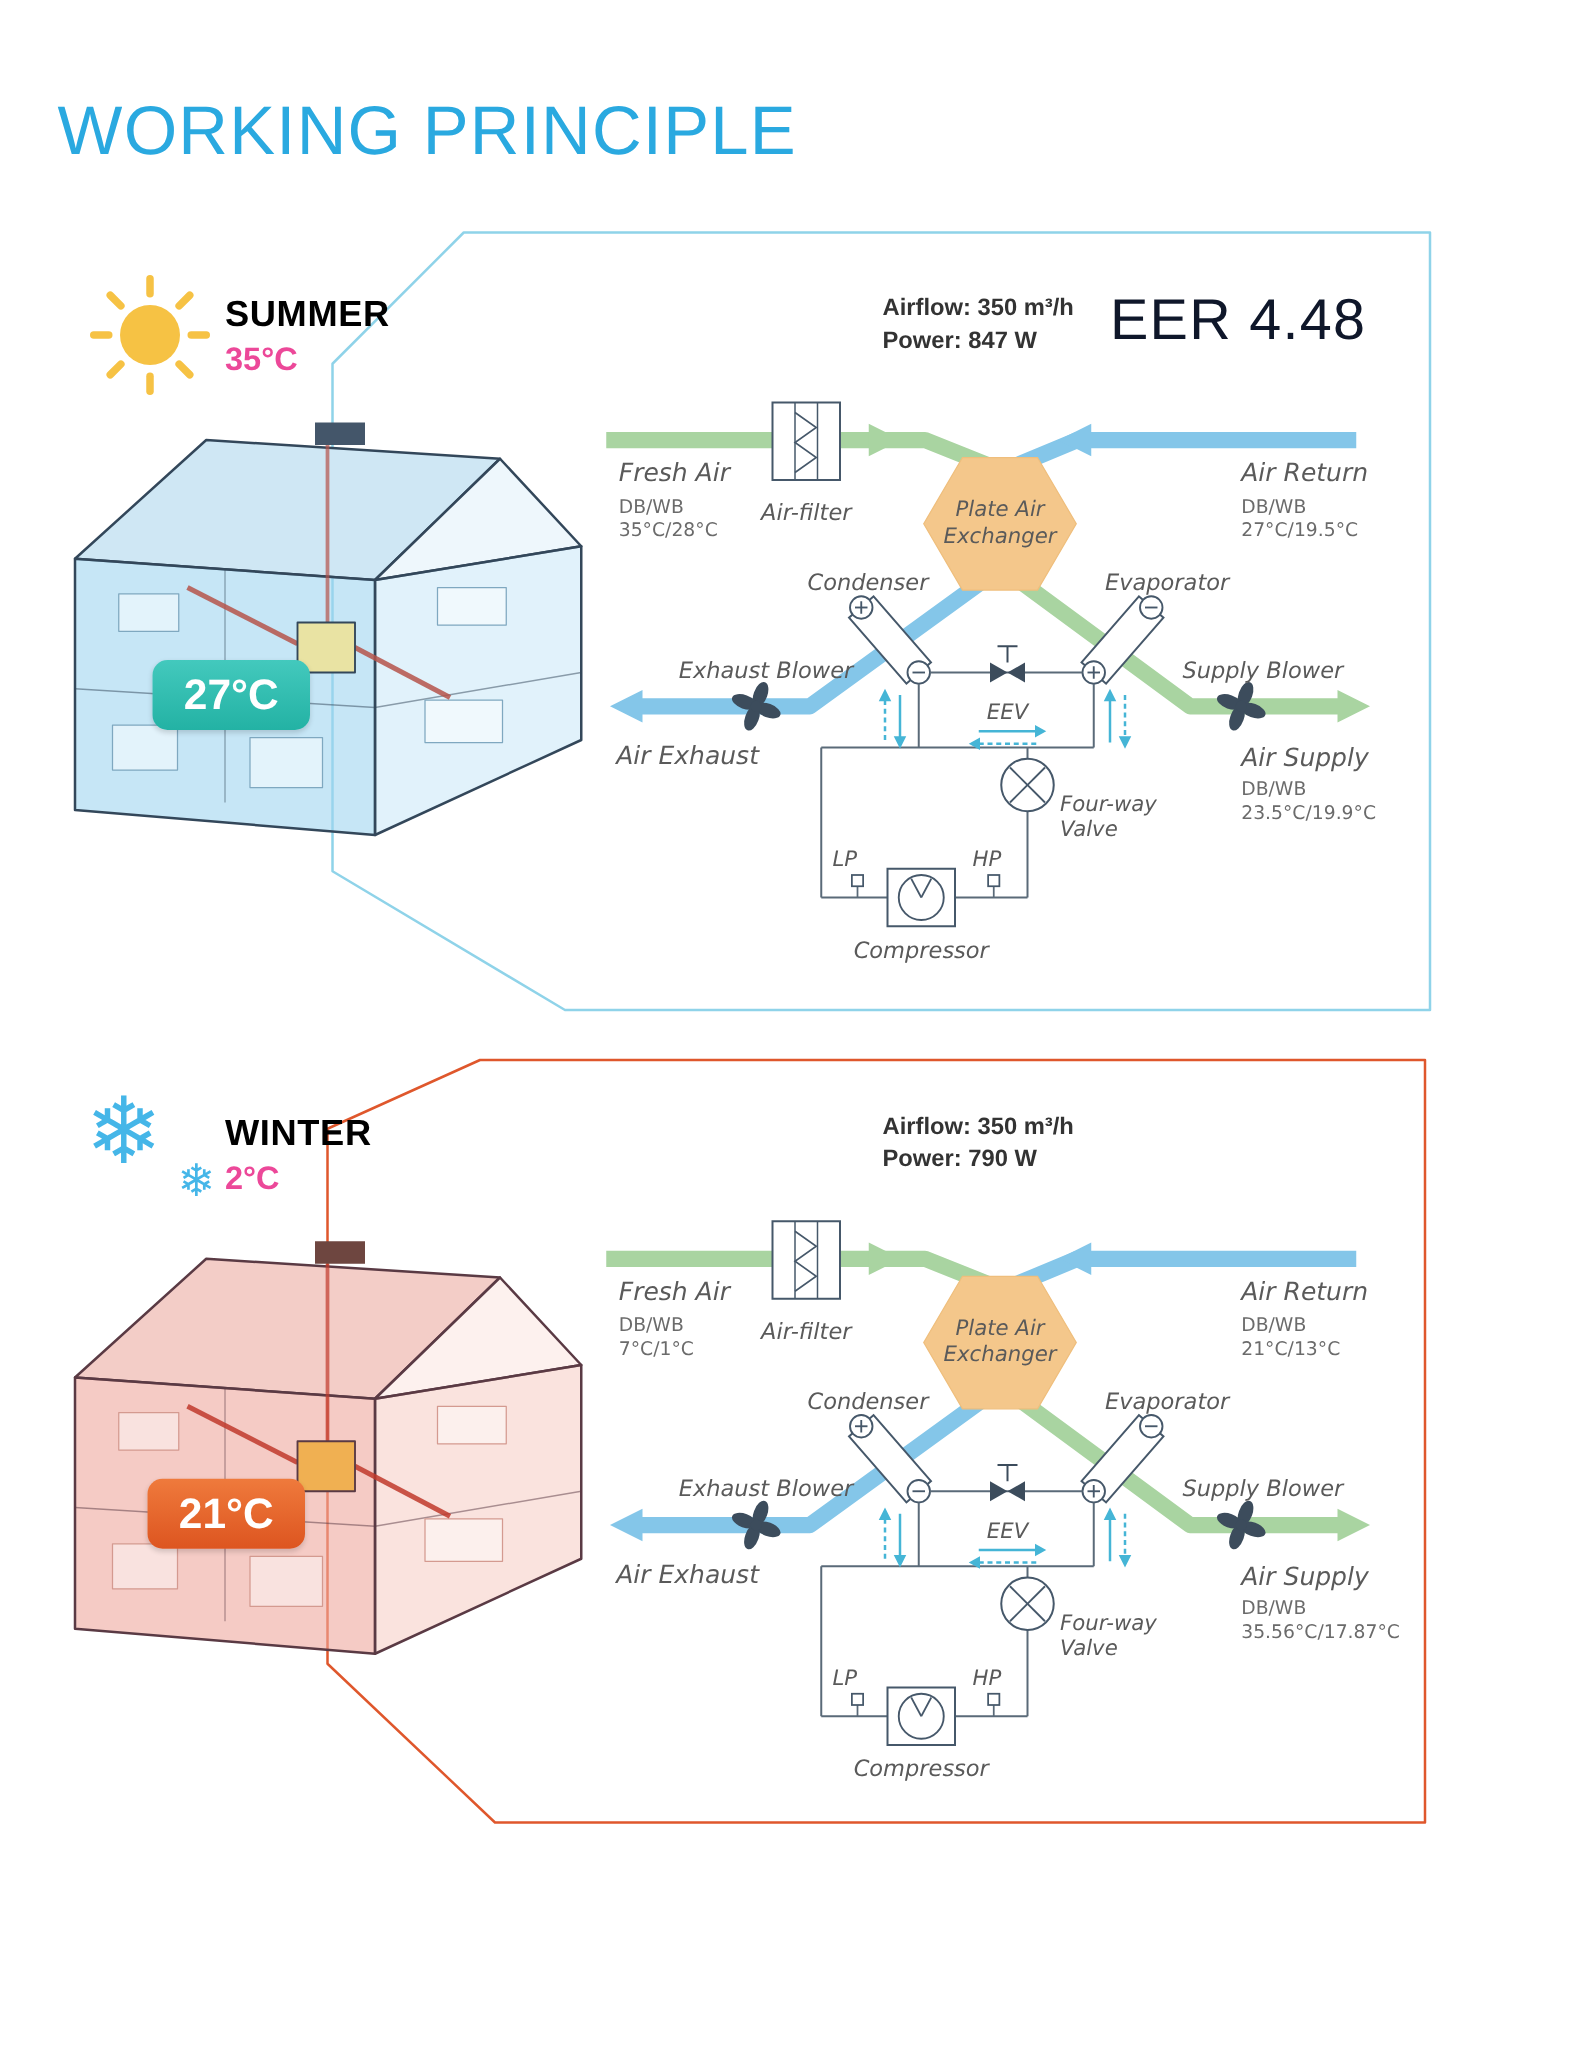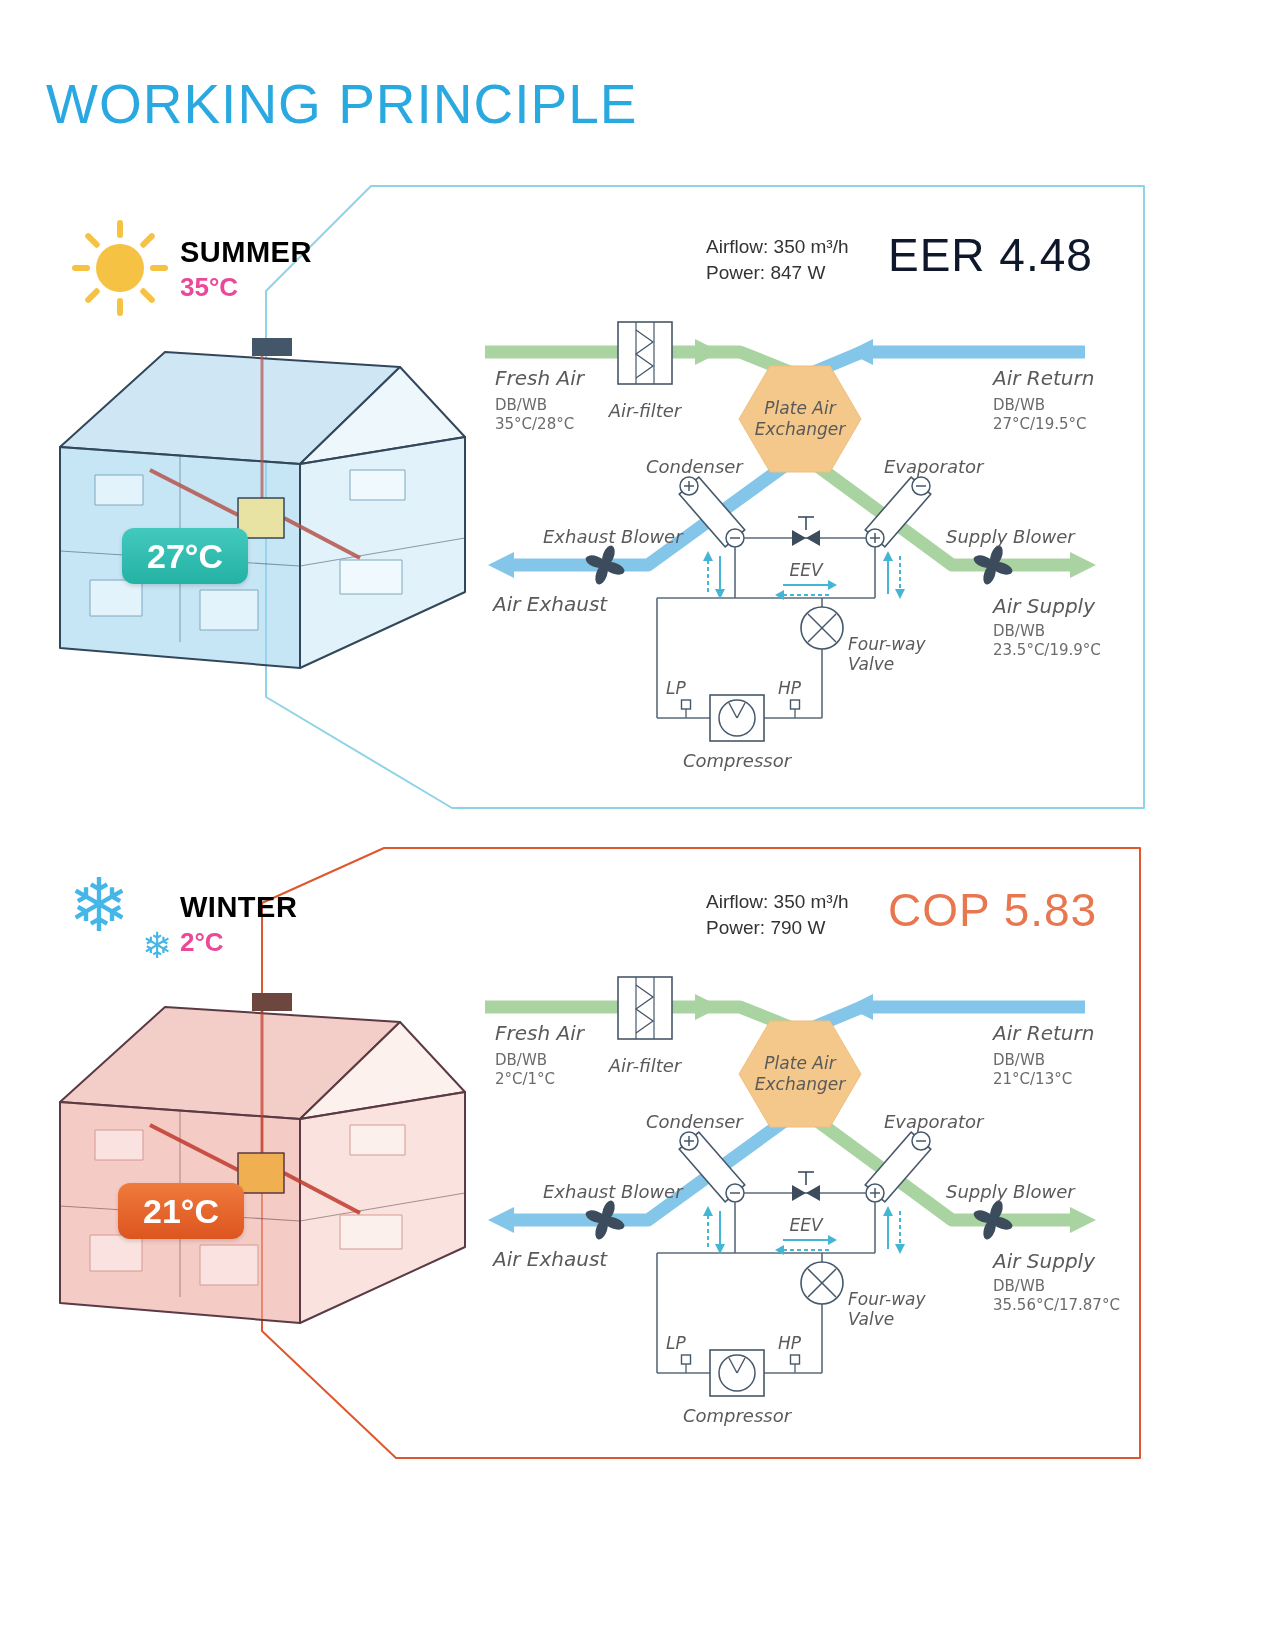--- a/index.html
+++ b/index.html
@@ -3,21 +3,21 @@
 <meta charset="utf-8">
 <style>
   html,body{margin:0;padding:0;background:#ffffff;}
   .canvas{position:relative;width:1275px;height:1650px;background:#ffffff;overflow:hidden;
           font-family:"Liberation Sans",sans-serif;}
   .bg{position:absolute;left:0;top:0;}
   .txt{position:absolute;white-space:pre-line;}
   .title{font-size:55px;font-weight:500;color:#2aa9e0;letter-spacing:1px;margin-top:36px;}
   .season{font-size:29px;font-weight:bold;color:#000000;letter-spacing:.5px;}
   .stemp{font-size:26px;font-weight:bold;color:#ec4899;}
-  .spec{font-size:19px;font-weight:normal;color:#333;}
+  .spec{font-size:19px;font-weight:bold;color:#333;}
   .rating{font-size:46px;letter-spacing:1px;}
   .rating.sum{color:#0f172a;}
   .rating.win{color:#e8764e;}
   .lbl{font-family:"DejaVu Sans",sans-serif;font-style:italic;color:#5a5a5a;}
   .s15{font-size:15px;font-style:normal;color:#6b6b6b;}
   .s17{font-size:17px;}
   .s18{font-size:18px;}
   .s20{font-size:20px;}
   .c{transform:translateX(-50%);text-align:center;line-height:1.25;}
   .badge{position:absolute;width:126px;height:56px;border-radius:12px;display:flex;
@@ -257,28 +257,27 @@
 <div class="txt lbl s17" style="left:666px;top:678px">LP</div>
 <div class="txt lbl s17" style="left:778px;top:678px">HP</div>
 <div class="txt lbl s18 c" style="left:737px;top:750px">Compressor</div>
 
 <div class="flake" style="left:68px;top:868px;font-size:74px">❄</div>
 <div class="flake" style="left:142px;top:928px;font-size:36px">❄</div>
 <div class="txt season" style="left:180px;top:891px">WINTER</div>
 <div class="txt stemp" style="left:180px;top:927px">2°C</div>
 <div class="txt spec" style="left:706px;top:891px">Airflow: 350 m³/h</div>
 <div class="txt spec" style="left:706px;top:917px">Power: 790 W</div>
-<div class="txt rating win" style="left:888px;top:883px">COP 5.83</div>
 <div class="badge win" style="left:118px;top:1183px">
       <span>21°C</span>
     </div>
 
 <div class="txt lbl s20" style="left:495px;top:1021px">Fresh Air</div>
 <div class="txt lbl s15" style="left:495px;top:1051px">DB/WB</div>
-<div class="txt lbl s15" style="left:495px;top:1070px">2°C/1°C</div>
+<div class="txt lbl s15" style="left:495px;top:1070px">7°C/1°C</div>
 <div class="txt lbl s18 c" style="left:645px;top:1055px">Air-filter</div>
 <div class="txt lbl s17 c" style="left:800px;top:1053px">Plate Air
 Exchanger</div>
 <div class="txt lbl s20" style="left:993px;top:1021px">Air Return</div>
 <div class="txt lbl s15" style="left:993px;top:1051px">DB/WB</div>
 <div class="txt lbl s15" style="left:993px;top:1070px">21°C/13°C</div>
 <div class="txt lbl s18" style="left:646px;top:1111px">Condenser</div>
 <div class="txt lbl s18" style="left:884px;top:1111px">Evaporator</div>
 <div class="txt lbl s18" style="left:543px;top:1181px">Exhaust Blower</div>
 <div class="txt lbl s17 c" style="left:806px;top:1215px">EEV</div>

